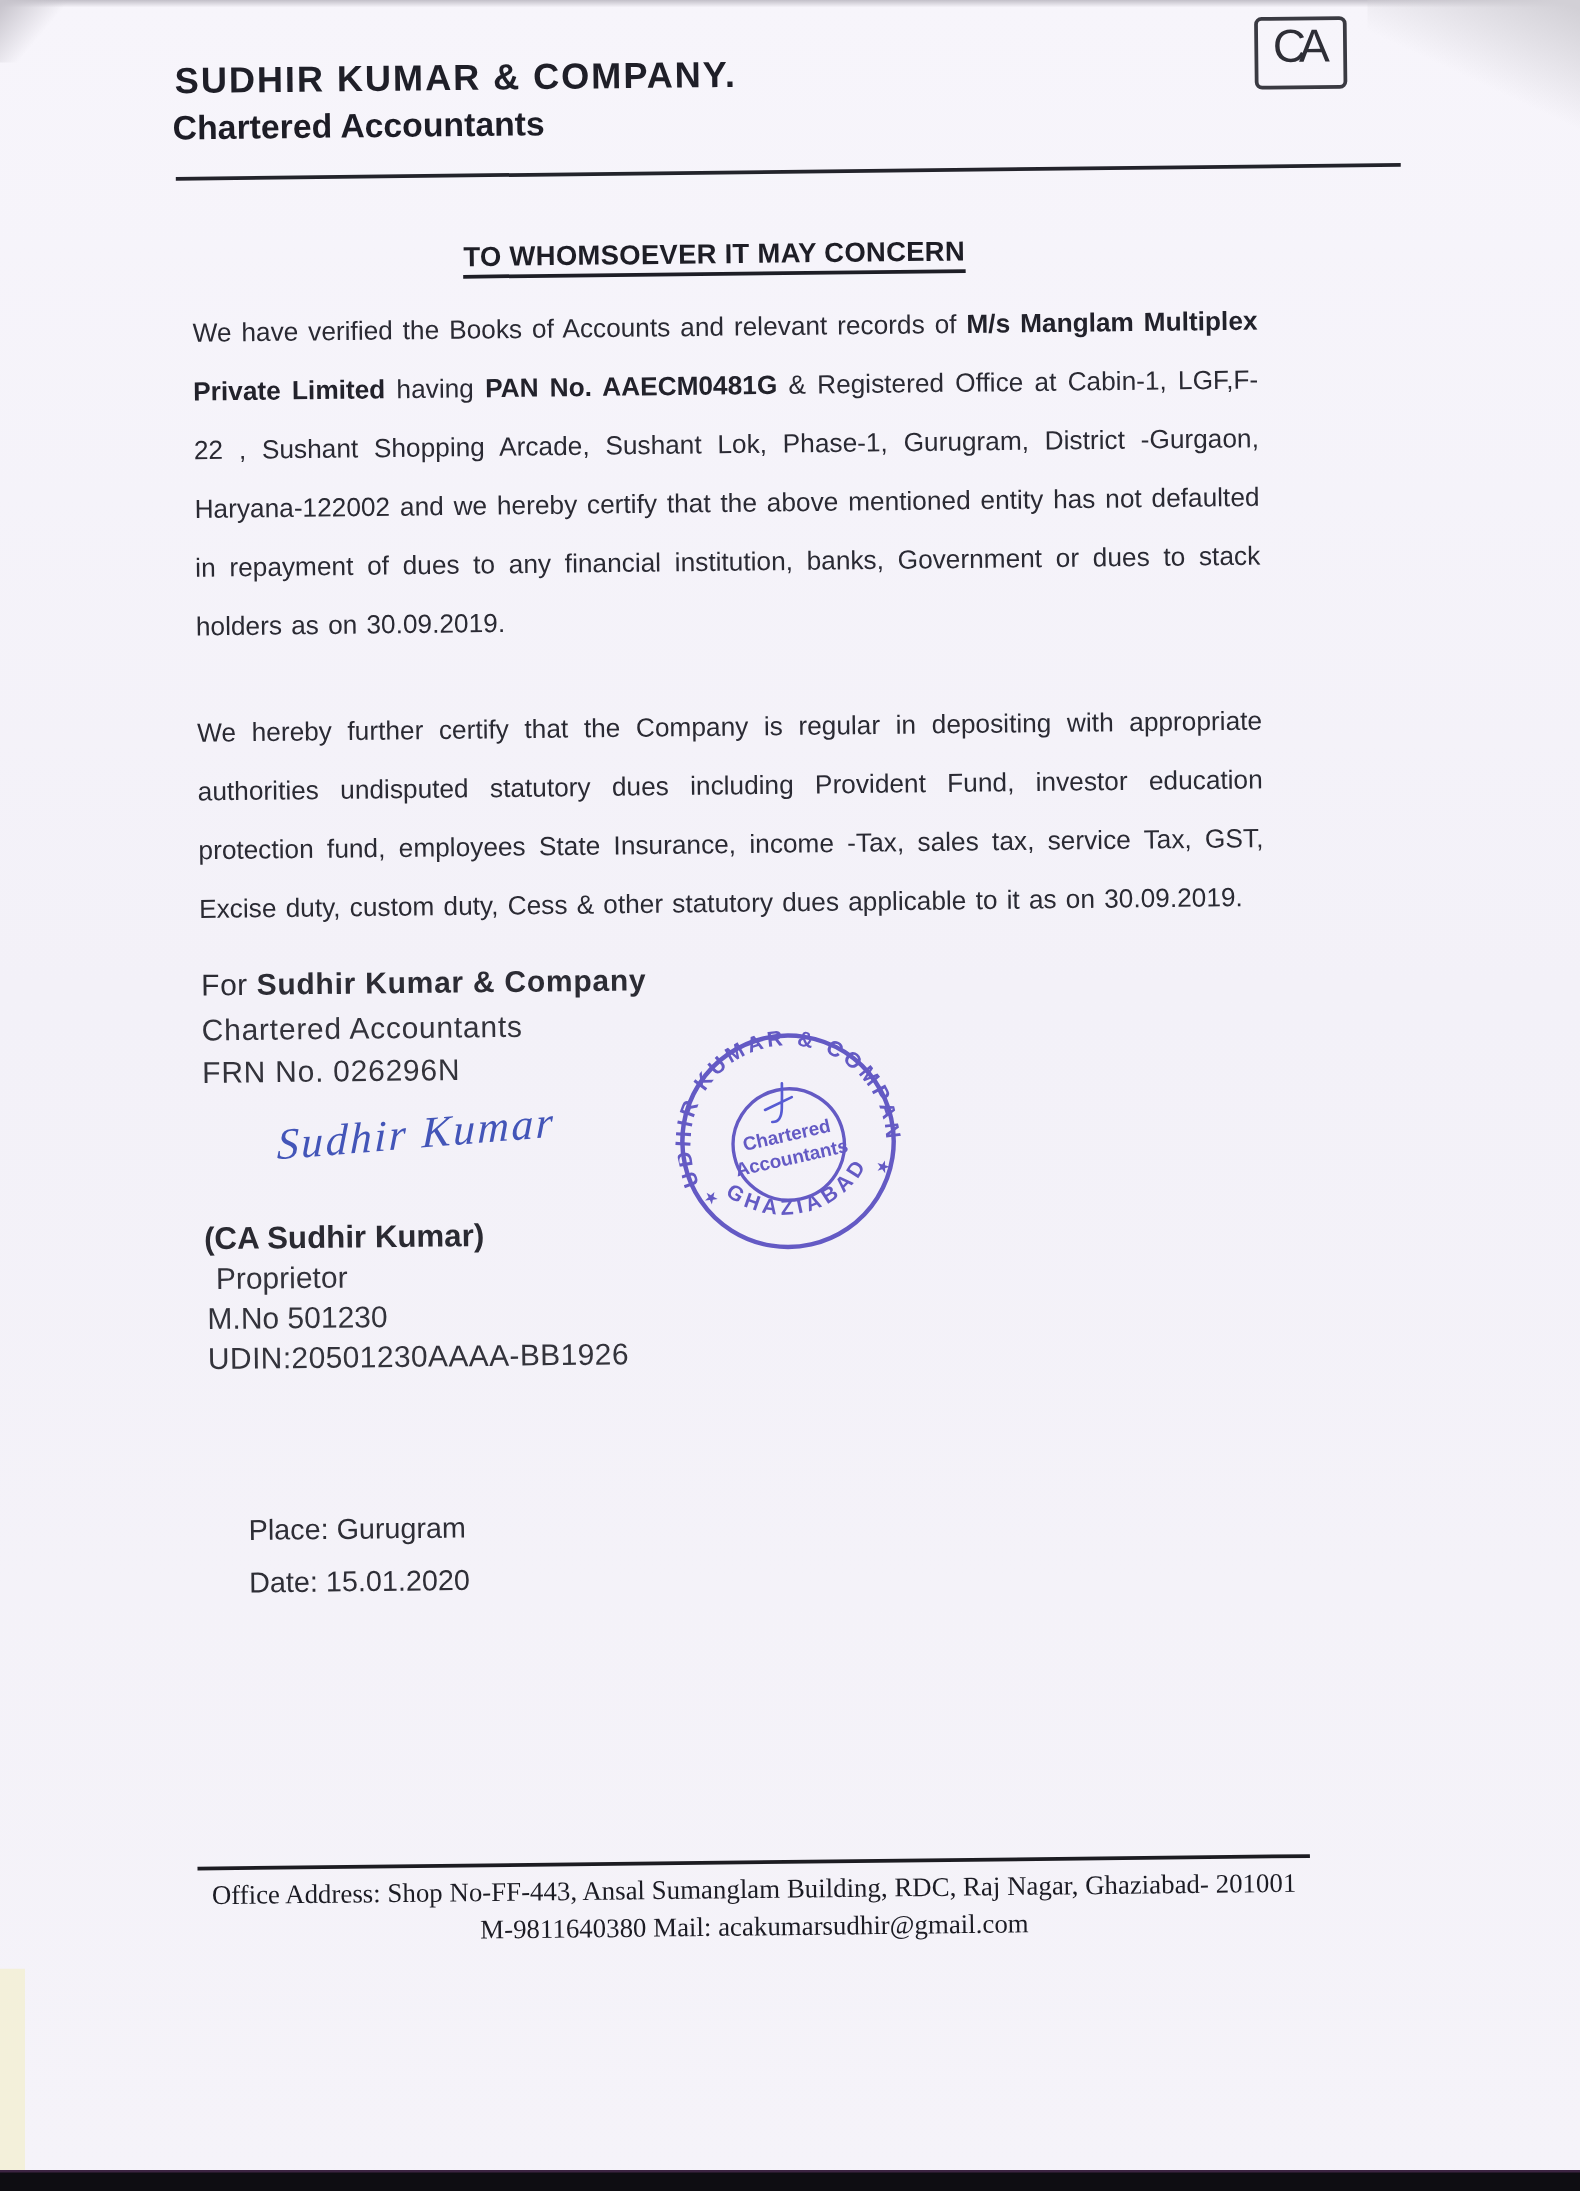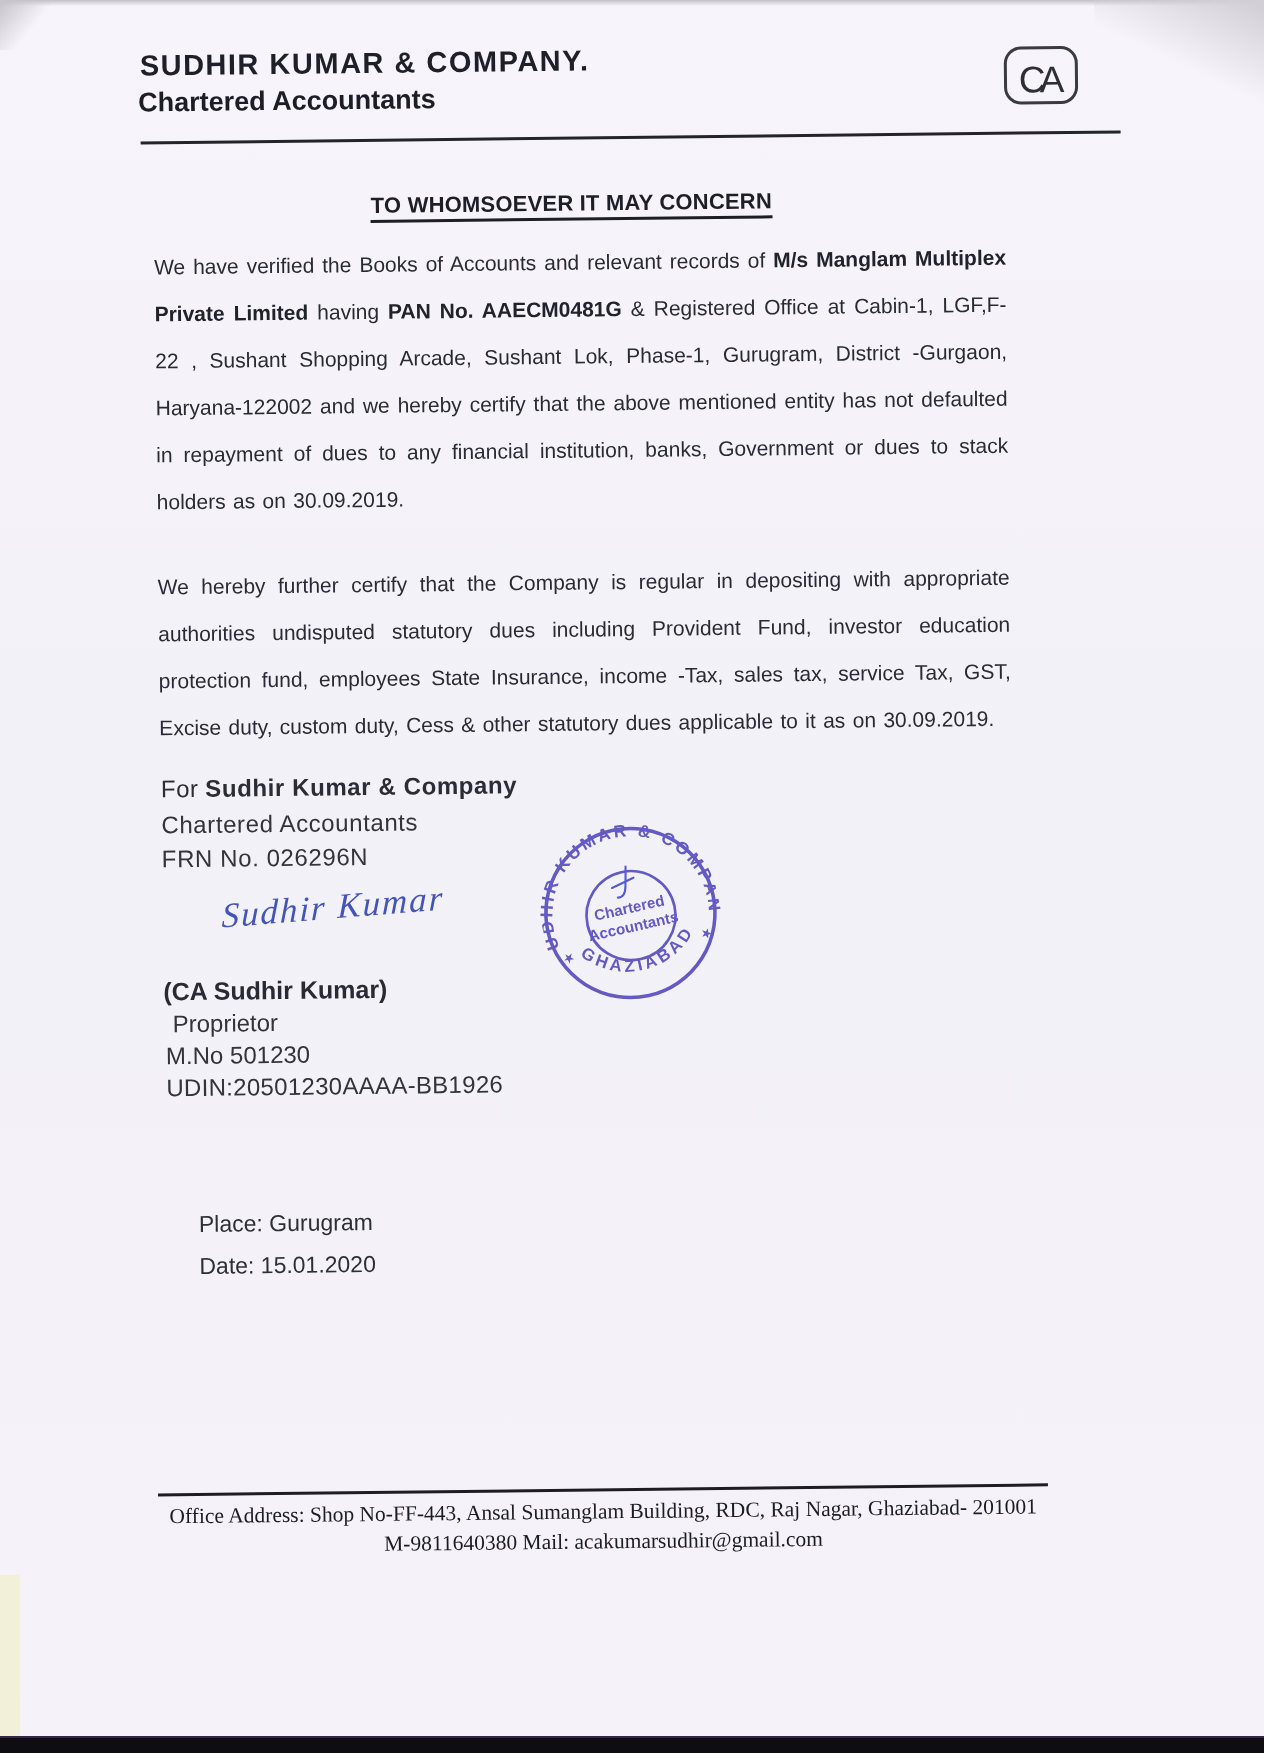--- a/index.html
+++ b/index.html
@@ -16,22 +16,22 @@
     background:linear-gradient(205deg,#d2d0d6 4%,rgba(210,208,214,0) 55%);}
   .edge-topleft{position:absolute;left:0;top:0;width:60px;height:50px;
     background:linear-gradient(130deg,#c7c4cc 3%,rgba(199,196,204,0) 55%);}
   .edge-left-cream{position:absolute;left:0;top:1575px;width:20px;height:170px;background:#f3f0da;}
   .edge-bottom{position:absolute;left:0;bottom:0;width:100%;height:15px;
     background:#0e0d12;border-top:2px solid #3c2442;}
   
   .lh-name{position:absolute;left:150px;top:44px;font-size:29px;font-weight:bold;
     letter-spacing:1.5px;color:#1f1f28;}
   .lh-sub{position:absolute;left:148px;top:82px;font-size:27px;font-weight:bold;color:#1d1d26;}
-  .lh-logo{position:absolute;left:1014px;top:51px;width:74px;height:58px;
-    border:3px solid #3a3a42;border-radius:17px;display:flex;align-items:flex-end;justify-content:center;
+  .lh-logo{position:absolute;left:1014px;top:18px;width:74px;height:58px;
+    border:3px solid #3a3a42;border-radius:6px;display:flex;align-items:flex-start;justify-content:center;
     color:#2e2e36;font-size:37px;letter-spacing:-6px;padding-right:5px;box-sizing:border-box;}
   .lh-rule{position:absolute;left:150px;top:136px;width:980px;height:3px;background:#23232b;}
   
   .title-wrap{position:absolute;left:150px;top:190px;width:860px;text-align:center;}
   .title-wrap span{font-size:22px;font-weight:bold;border-bottom:3px solid #1e1e26;
     padding-bottom:2px;letter-spacing:0.2px;color:#1e1e26;}
   
   .para{position:absolute;left:162px;width:852px;font-size:21px;line-height:47px;
     text-align:justify;color:#2a2a33;word-spacing:1.5px;}
   .para b{color:#22222b;}

